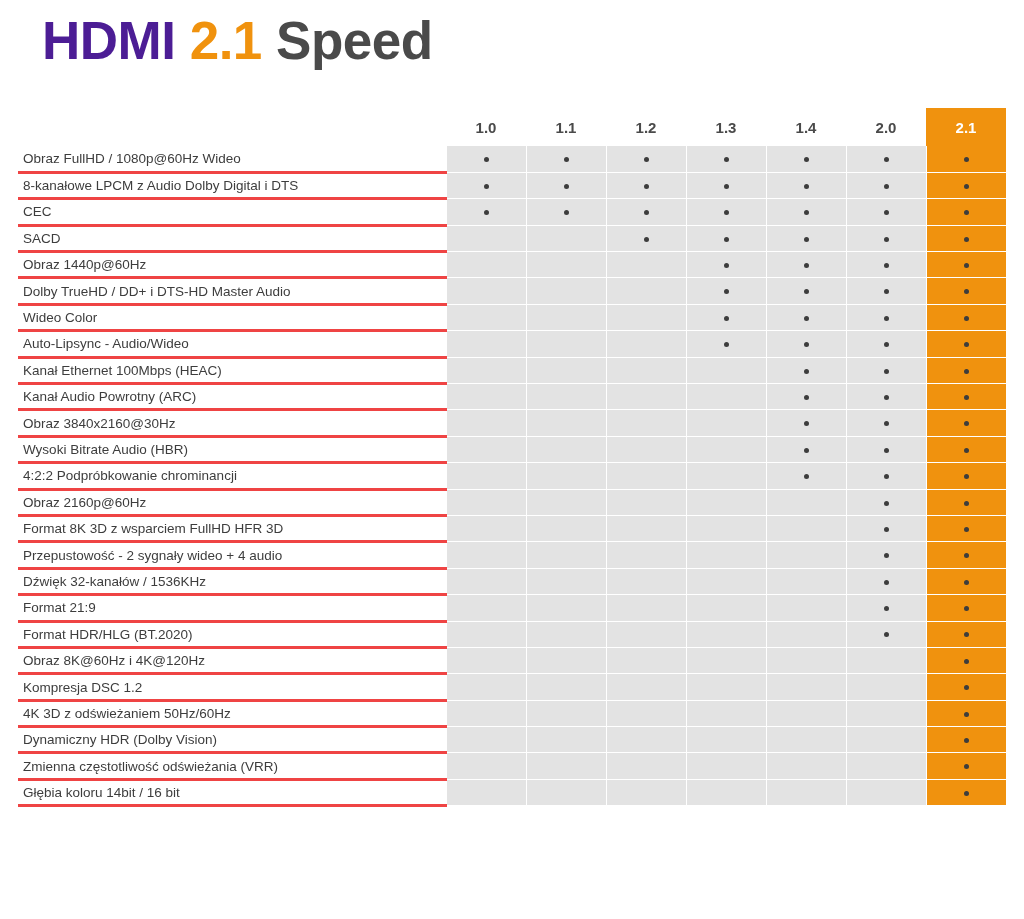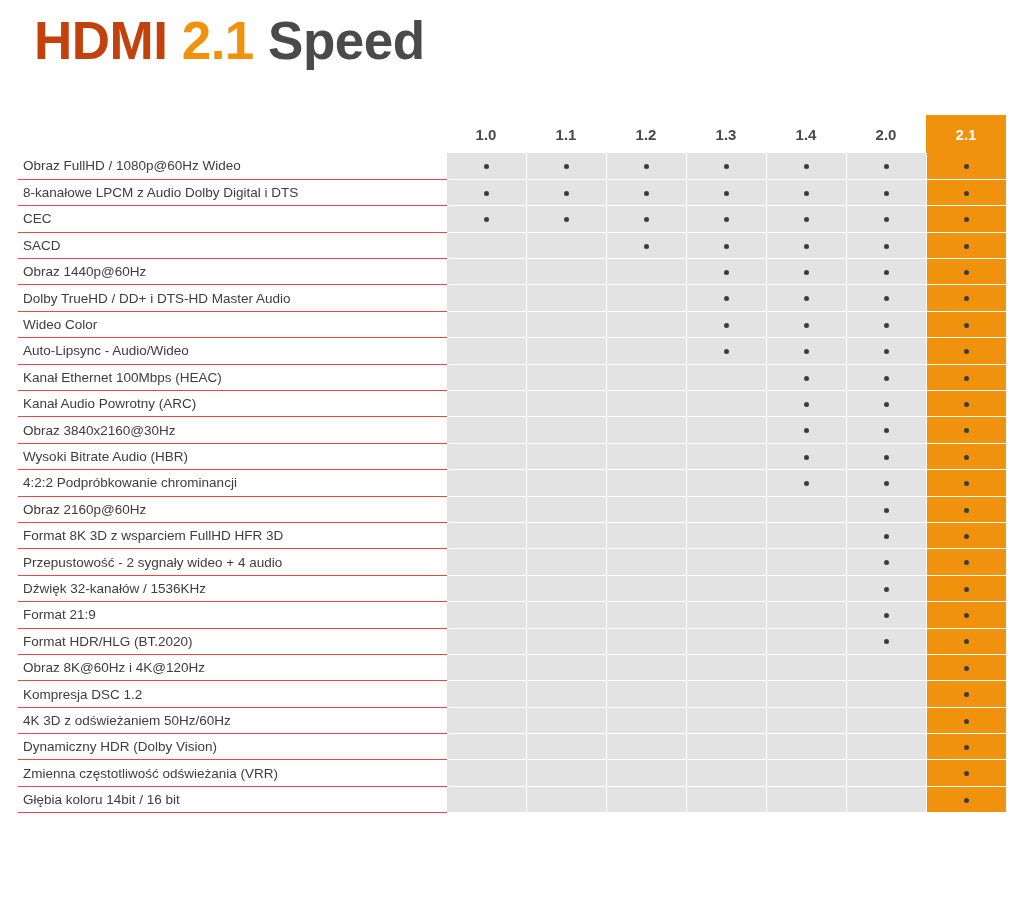--- a/index.html
+++ b/index.html
@@ -23,28 +23,28 @@
   .title {
     position: absolute;
     left: 34px;
     top: 12px;
     font-size: 53px;
     line-height: 1.1;
     font-weight: 700;
     letter-spacing: -0.5px;
     white-space: nowrap;
   }
-  .title .t-hdmi { color: #c2410c; font-weight: 700; }
+  .title .t-hdmi { color: #4c1d95; font-weight: 700; margin-left: 8px; }
   .title .t-ver  { color: #f0920e; font-weight: 700; }
   .title .t-speed{ color: #4a4a4a; font-weight: 700; }
 
   table.matrix {
     position: absolute;
     left: 18px;
-    top: 115px;
+    top: 108px;
     width: 988px;
     border-collapse: collapse;
     table-layout: fixed;
   }
   table.matrix td, table.matrix th {
     padding: 0;
     margin: 0;
     border: none;
   }
   col.c-feature { width: 428px; }
@@ -65,21 +65,21 @@
   thead th.hl {
     background: #f0920e;
     color: #ffffff;
   }
 
   tbody tr { height: 26.4px; }
   tbody td.feature {
     font-size: 13.5px;
     color: #3d3d3d;
     padding-left: 5px;
-    border-bottom: 1px solid #ef4444;
+    border-bottom: 3px solid #ef4444;
     background: #ffffff;
     white-space: nowrap;
     overflow: hidden;
     vertical-align: middle;
   }
   tbody td.cell {
     background: #e3e3e3;
     text-align: center;
     vertical-align: middle;
     border-bottom: 1px solid #ffffff;

